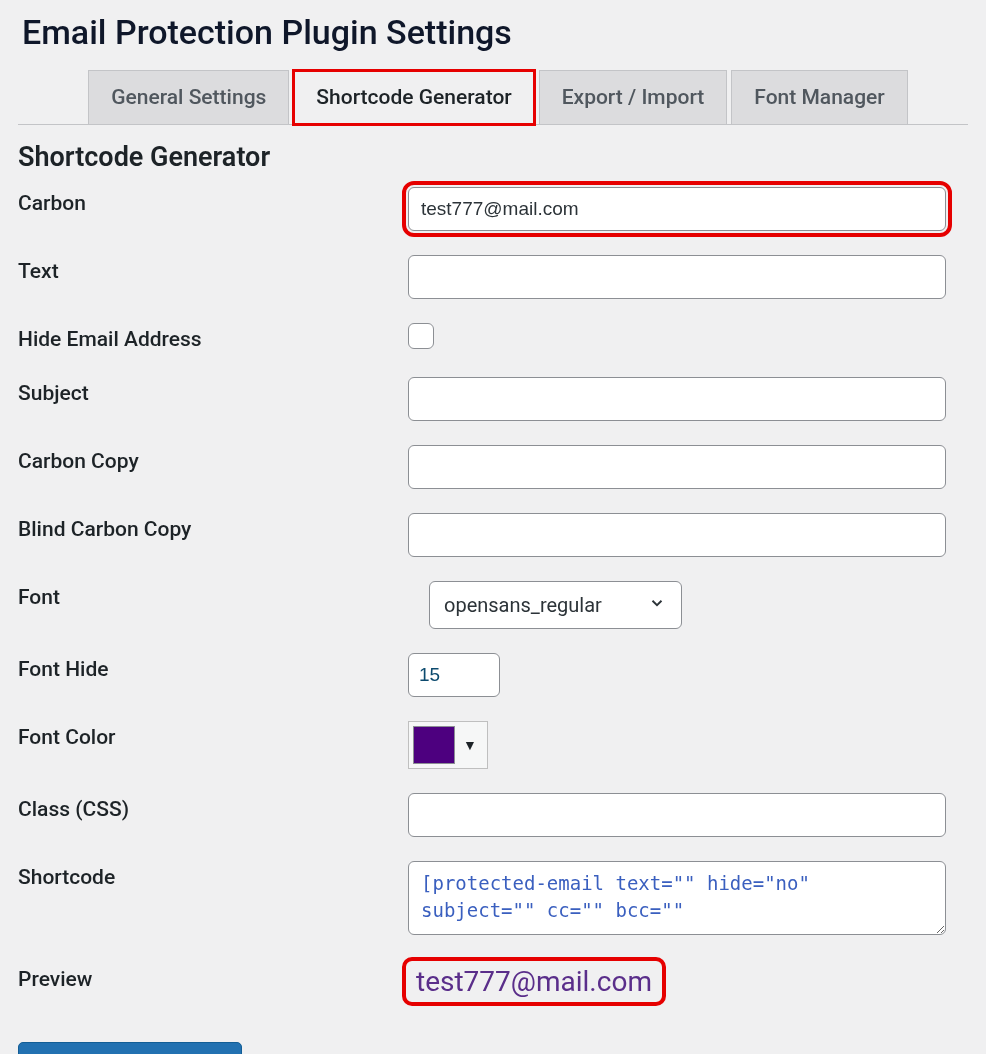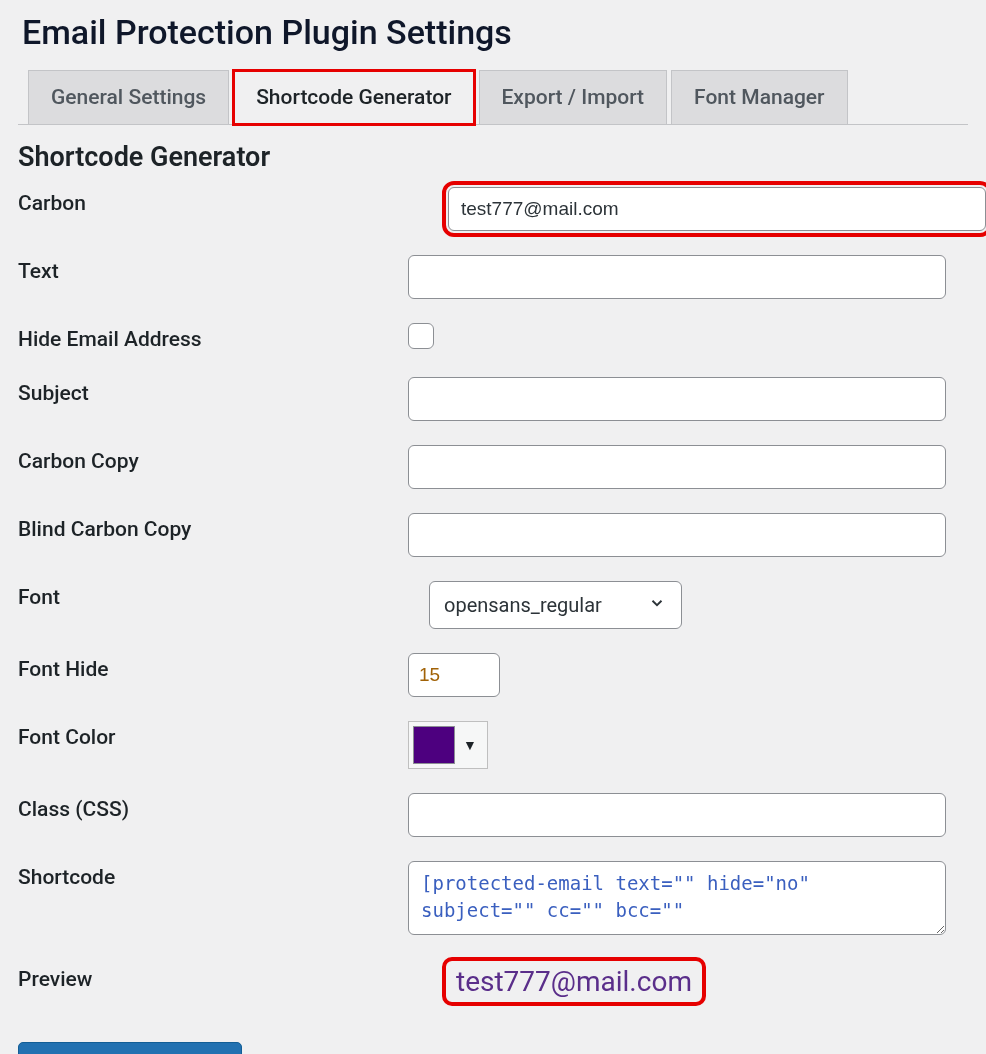--- a/index.html
+++ b/index.html
@@ -15,20 +15,21 @@
     font-weight: 500;
     color: #0f172a;
     margin-bottom: 18px;
     padding-left: 4px;
   }
   .tabs {
     display: flex;
     gap: 4px;
     border-bottom: 1px solid #c3c4c7;
     padding-left: 10px;
+    justify-content: center;
   }
   .tab {
     background: #dcdcde;
     border: 1px solid #c3c4c7;
     border-bottom: none;
     color: #50575e;
     font-size: 21px;
     font-weight: 500;
     padding: 14px 22px;
     cursor: pointer;
@@ -79,27 +80,26 @@
     color: #2c3338;
   }
   input[type=text].short {
     width: 92px;
     height: 44px;
     padding: 6px 10px;
     border: 1px solid #8c8f94;
     border-radius: 6px;
     background: #fff;
     font-size: 19px;
-    color: #a16207;
+    color: #0c4a6e;
   }
   .highlight-box {
     outline: 4px solid #e60000;
     outline-offset: 2px;
     border-radius: 4px;
-    margin-left: 40px;
   }
   .checkbox {
     width: 26px;
     height: 26px;
     border: 1px solid #8c8f94;
     border-radius: 6px;
     background: #fff;
     cursor: pointer;
     display: inline-block;
   }

